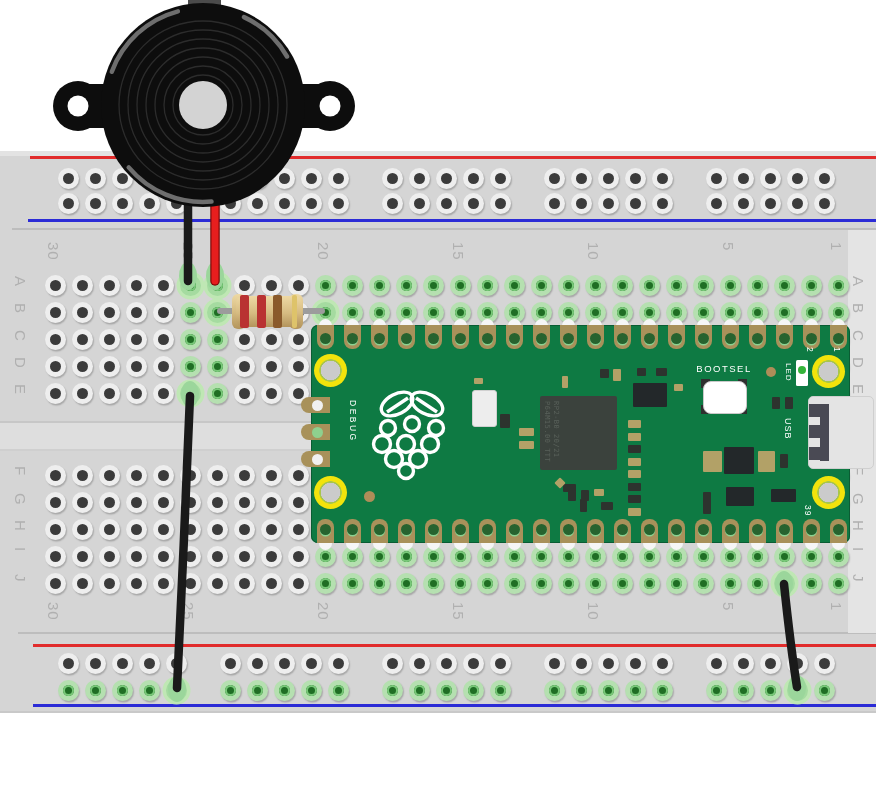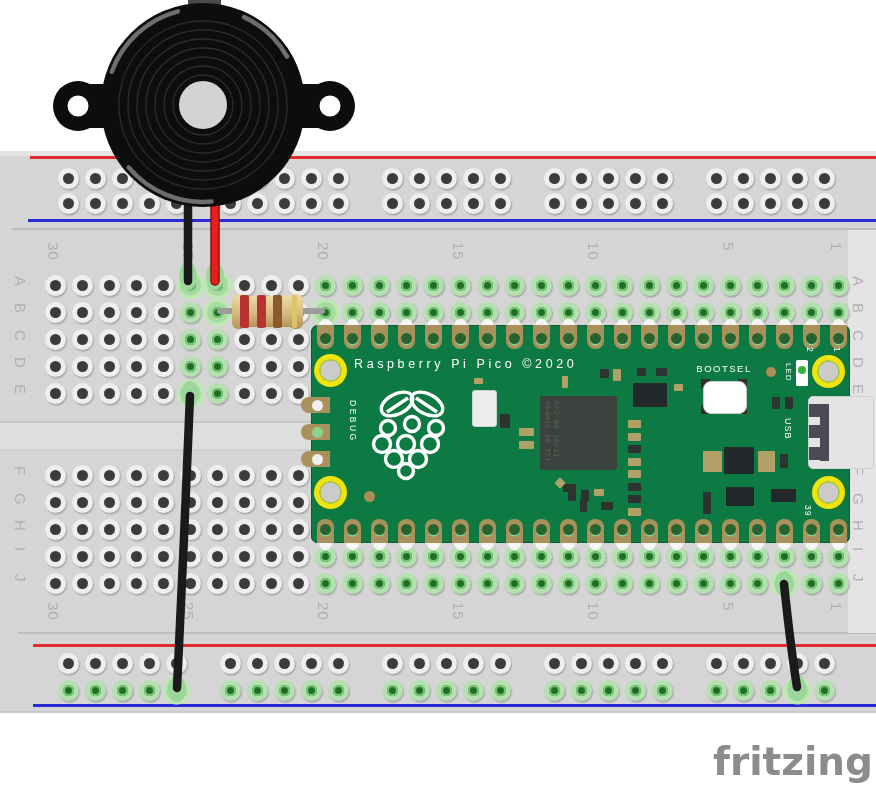--- a/index.html
+++ b/index.html
@@ -659,21 +659,20 @@
         <div class="phole" style="left: 521.5px; top: 7.5px;"></div>
         <div class="ptab bot" style="left: 518.5px; top: 194px;"></div>
         <div class="phole" style="left: 521.5px; top: 198.5px;"></div>
       </div>
 
     <div class="mount" style="left:2.5px;top:28.5px;"></div>
     <div class="mount" style="left:500.5px;top:29.5px;"></div>
     <div class="mount" style="left:2.5px;top:150.5px;"></div>
     <div class="mount" style="left:500.5px;top:150.5px;"></div>
 
-    <div id="pico-title" class="silk">Raspberry Pi Pico ©2020</div>
 
     <svg style="position:absolute;left:46px;top:63px;" width="112" height="96" viewBox="0 0 112 96">
       <g fill="none" stroke="#ffffff" stroke-width="3.4">
         <ellipse cx="40" cy="16" rx="17" ry="10" transform="rotate(-28 40 16)"></ellipse>
         <ellipse cx="70" cy="16" rx="17" ry="10" transform="rotate(28 70 16)"></ellipse>
         <line x1="30" y1="24" x2="51" y2="10"></line>
         <line x1="80" y1="24" x2="59" y2="10"></line>
         <circle cx="31" cy="40" r="7.5"></circle>
         <circle cx="55" cy="36" r="7.5"></circle>
         <circle cx="79" cy="40" r="7.5"></circle>
@@ -818,14 +817,13 @@
       </g>
       <g fill="none" stroke="#6e6e6e" stroke-width="4.5" stroke-linecap="round">
         <path d="M64.8,71.8 A97,97 0 0 1 130.9,11.3"></path>
         <path d="M197,17.1 A97,97 0 0 1 240,56.5"></path>
         <path d="M81.7,167.4 A97,97 0 0 0 164.5,201.6"></path>
       </g>
       <circle cx="156" cy="105" r="24" fill="#d3d3d3"></circle>
     </svg>
   </div>
 
-  <div id="watermark">fritzing</div>
 </div>
 
 </body></html>

